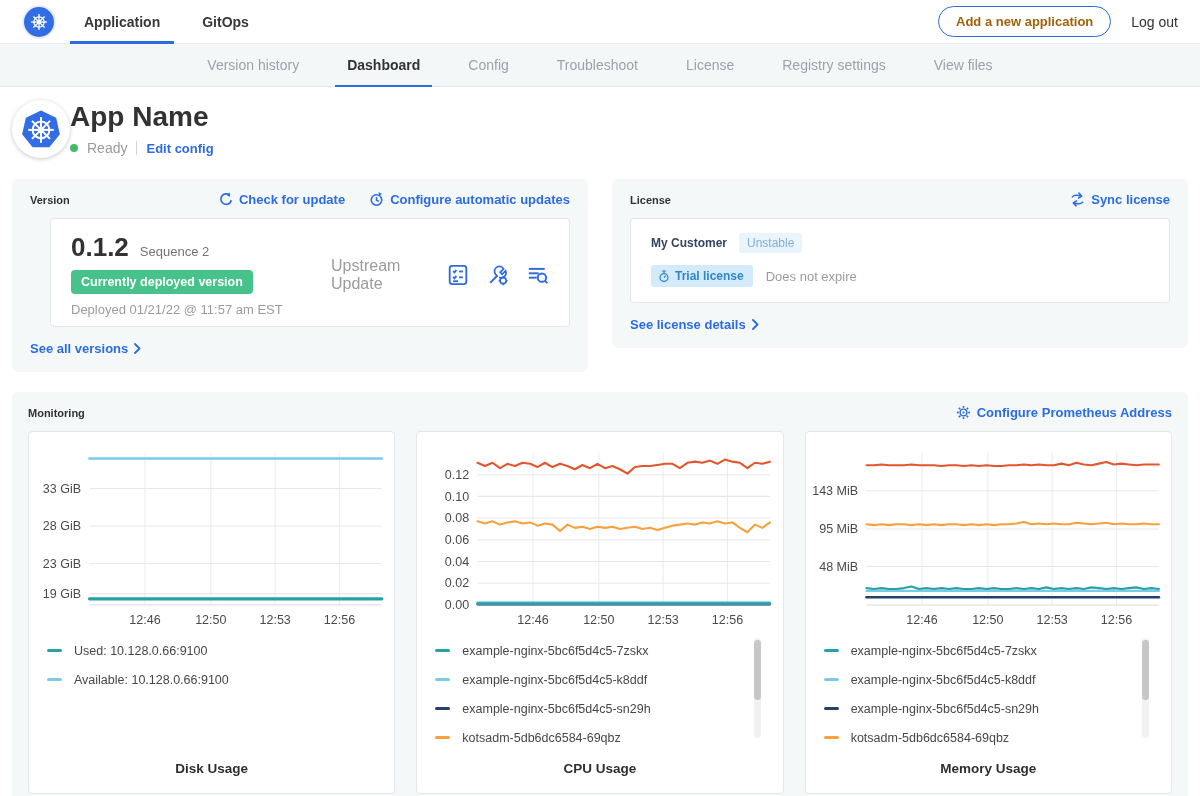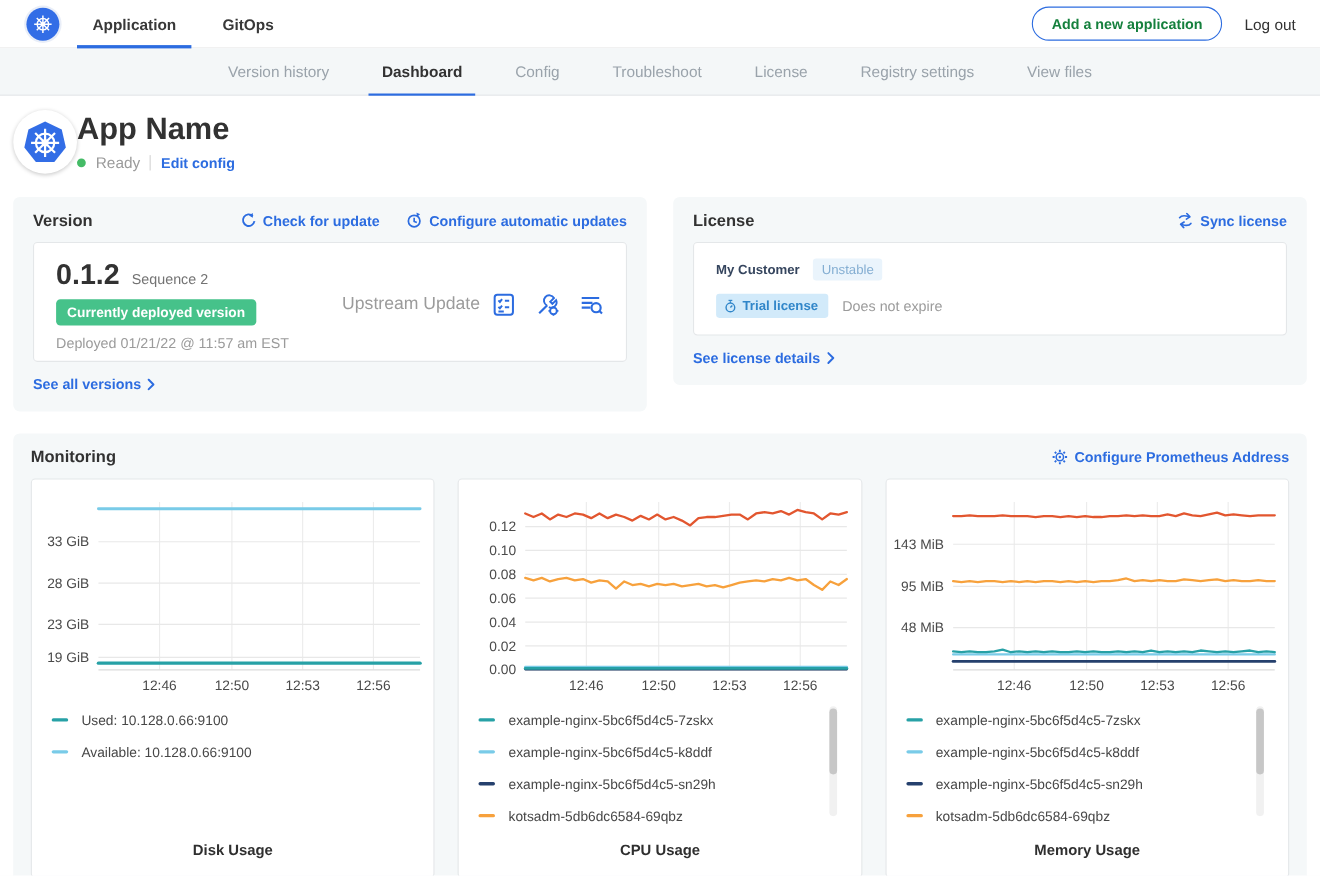--- a/index.html
+++ b/index.html
@@ -11,21 +11,21 @@
     border-bottom:1px solid #ececec; }
   .brand { width:30px; height:30px; border-radius:50%; background:#326de6;
     box-shadow:0 0 0 2px #e9eef8; display:flex; align-items:center; justify-content:center;
     margin-right:30px; flex:0 0 auto; }
   .topnav-tabs { display:flex; height:100%; }
   .topnav-tab { position:relative; display:flex; align-items:center; height:100%;
     margin-right:42px; font-size:14px; font-weight:bold; color:#383838; cursor:pointer; }
   .topnav-tab.active::after { content:""; position:absolute; left:-14px; right:-14px;
     bottom:-1px; height:3px; background:#2c6ce0; }
   .spacer { flex:1; }
-  .add-app-btn { border:1px solid #2c6ce0; background:#fff; color:#15803d;
+  .add-app-btn { border:1px solid #2c6ce0; background:#fff; color:#a16207;
     font-family:inherit; font-size:13px; font-weight:bold; border-radius:16px;
     padding:7px 17px; margin-right:20px; cursor:pointer; }
   .logout { font-size:14px; color:#323232; cursor:pointer; }
 
   
   .subnav { height:43px; background:#f4f7f8; border-bottom:1px solid #e4e7e9;
     display:flex; justify-content:center; }
   .subnav-item { position:relative; display:flex; align-items:center; padding:0 24px;
     font-size:14px; color:#9aa3ab; cursor:pointer; }
   .subnav-item.active { color:#323232; font-weight:bold; }
@@ -42,26 +42,26 @@
   .dot { width:8px; height:8px; border-radius:50%; background:#44bb66; }
   .status-text { font-size:14px; color:#9b9b9b; }
   .vdiv { width:1px; height:14px; background:#d3d3d3; }
   .blue-link { font-size:13px; font-weight:bold; color:#2c6ce0; cursor:pointer;
     display:inline-flex; align-items:center; gap:6px; text-decoration:none; }
 
   
   .cards-row { display:flex; gap:24px; padding:0 12px; margin-top:8px; align-items:flex-start; }
   .card { background:#f5f8f9; border-radius:6px; padding:13px 18px 15px; }
   .card-hd { display:flex; align-items:center; justify-content:space-between; margin-bottom:11px; }
-  .card-hd h2 { font-size:15px; font-weight:bold; color:#323232; }
+  .card-hd h2 { font-size:11px; font-weight:bold; color:#323232; }
   .hd-links { display:flex; gap:24px; }
   .panel { background:#fff; border:1px solid #e4e7e9; border-radius:4px; }
 
   .version-card { width:576px; }
-  .version-panel { padding:13px 20px 9px; display:flex; align-items:center; }
+  .version-panel { padding:13px 20px 9px; display:flex; align-items:center;margin-left:20px; }
   .v-left { width:260px; flex:0 0 auto; }
   .v-num-row { display:flex; align-items:baseline; gap:11px; }
   .v-num { font-size:26px; font-weight:bold; color:#323232; }
   .v-seq { font-size:13px; color:#737373; }
   .green-badge { display:inline-block; margin-top:7px; background:#46c28a; color:#fff;
     font-size:12.5px; font-weight:bold; padding:5px 10px; border-radius:4px; }
   .v-deployed { margin-top:8px; font-size:13px; color:#9b9b9b; }
   .v-source { flex:1; font-size:16px; color:#9b9b9b; }
   .v-icons { display:flex; gap:18px; align-items:center; }
   .v-icons .icon-btn { cursor:pointer; display:flex; }

